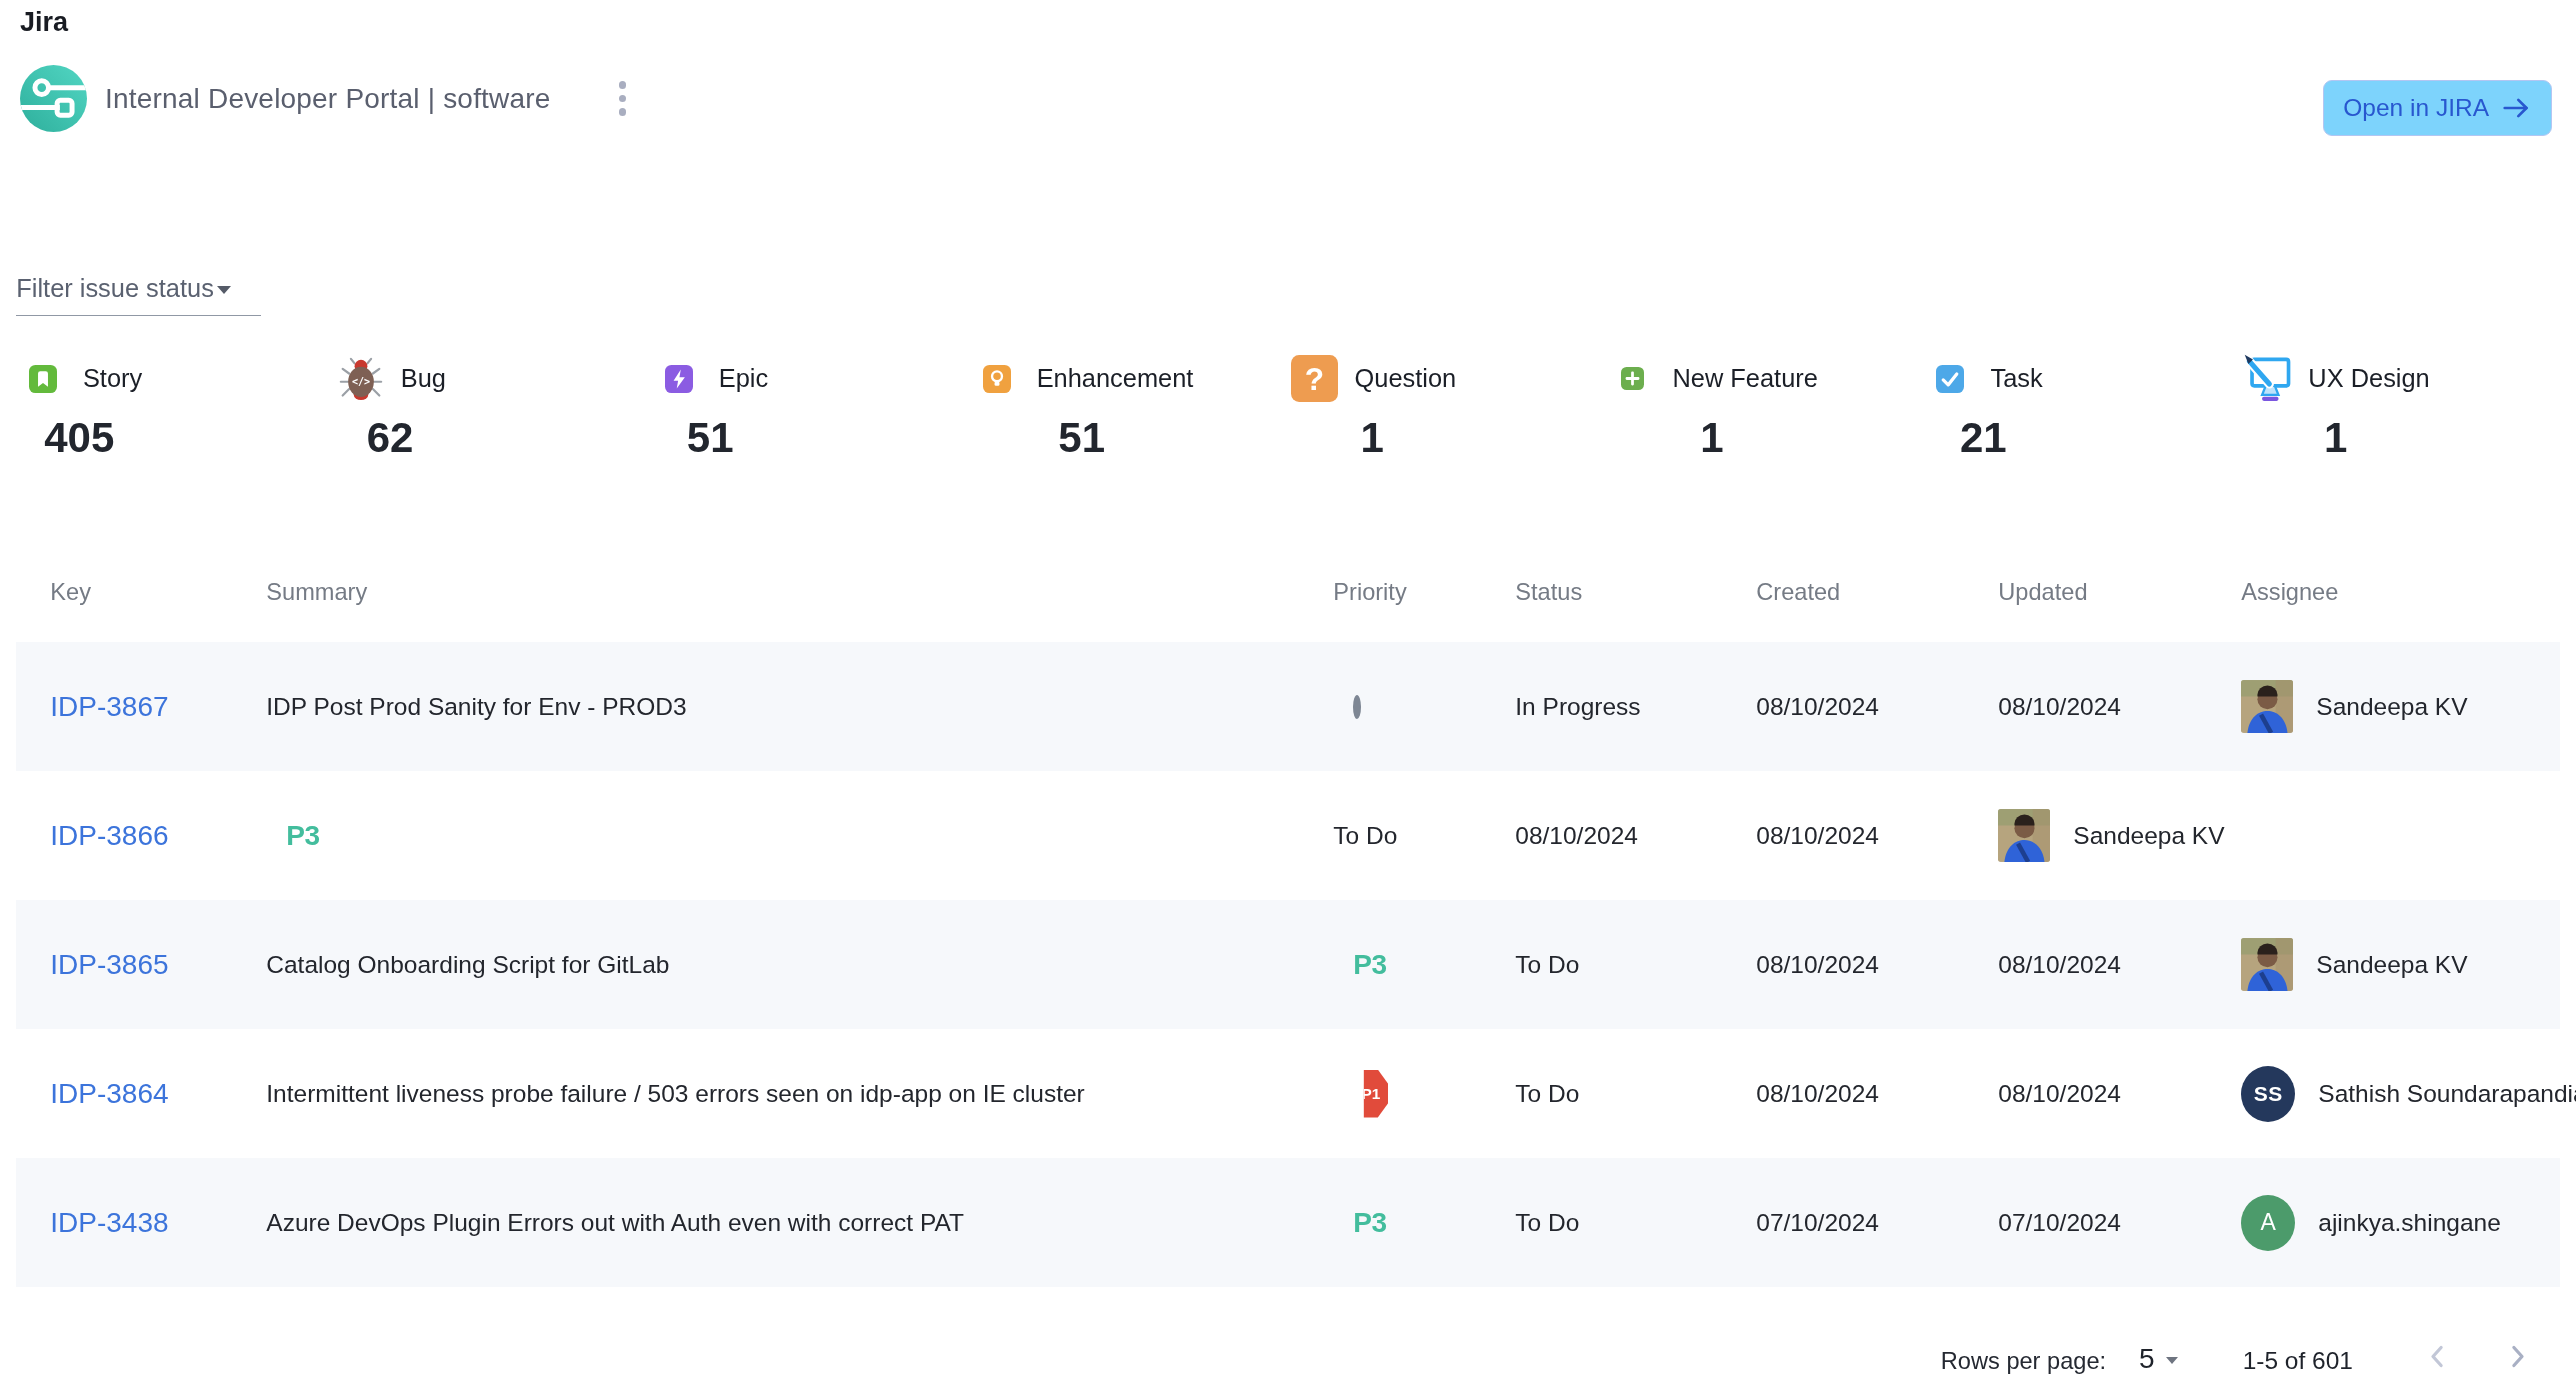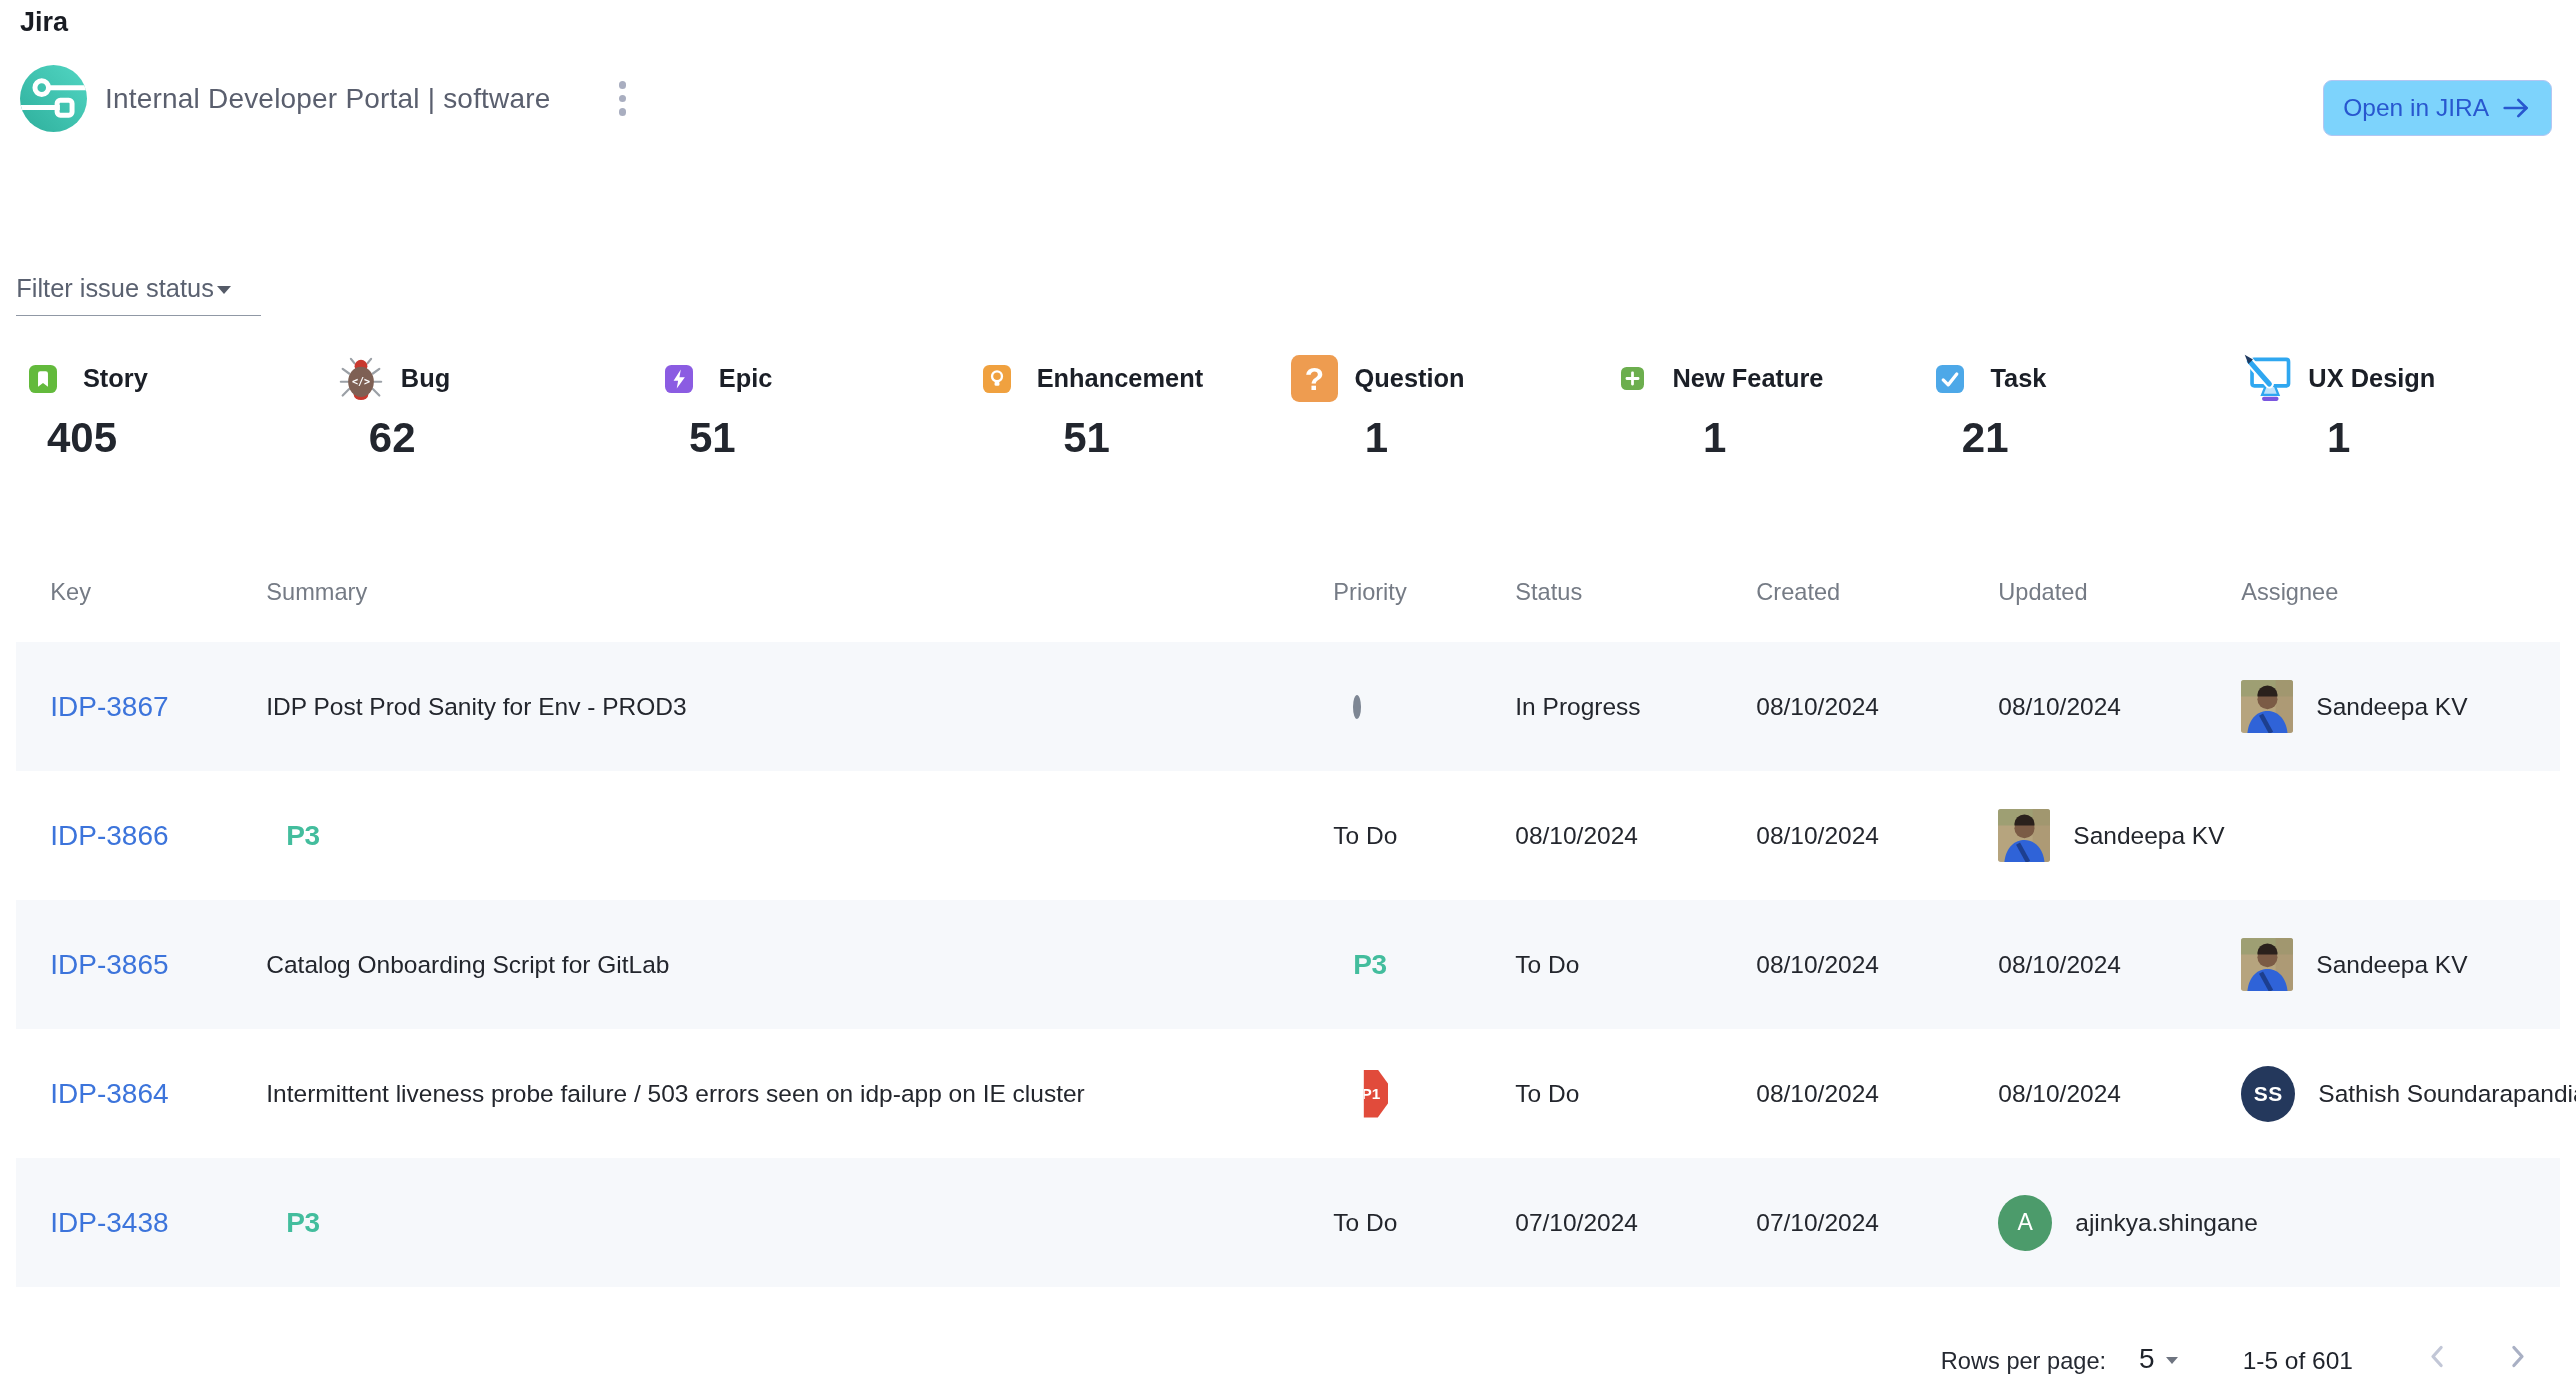--- a/index.html
+++ b/index.html
@@ -59,21 +59,21 @@
   }
   
   .counters {
     position: absolute; left: 16.3px; right: 16.3px; top: 352px;
     display: grid; grid-template-columns: repeat(8, 1fr);
   }
   .counter { display: flex; flex-direction: column; align-items: flex-start; }
   .counter-inner { display: inline-flex; flex-direction: column; }
   .counter-head { display: flex; align-items: center; gap: 13.6px; height: 53px; }
   .counter-iconbox { width: 53px; display: flex; justify-content: center; align-items: center; }
-  .counter-label { font-size: 25.4px; font-weight: 700; color: #1B1F27; white-space: nowrap; }
+  .counter-label { font-size: 25.4px; font-weight: 400; color: #1B1F27; white-space: nowrap; }
   .counter-count {
     margin-top: 9px; text-align: center;
     font-size: 42px; line-height: 47px; font-weight: 700; color: #22262E;
   }
   
   .issues-table { position: absolute; left: 16.3px; right: 16.3px; top: 542px; }
   .t-grid {
     display: grid;
     grid-template-columns: 229px 1046px 161px 220px 221px 222px 1fr;
     align-items: center;
@@ -415,20 +415,21 @@
       <div class="t-cell"><span class="date-text">08/10/2024</span></div>
       <div class="t-cell"><span class="date-text">08/10/2024</span></div>
       <div class="t-cell assignee-cell">
         <span class="avatar-initials avatar-ss">SS</span>
         <span class="assignee-name">Sathish Soundarapandian</span>
       </div>
     </div>
 
     <div class="t-grid t-row striped">
       <div class="t-cell key-cell"><a class="key-link">IDP-3438</a></div>
+      <div class="t-cell"><span class="summary-text">Azure DevOps Plugin Errors out with Auth even with correct PAT</span></div>
       <div class="t-cell priority-cell"><span class="priority-p3">P3</span></div>
       <div class="t-cell"><span class="status-text">To Do</span></div>
       <div class="t-cell"><span class="date-text">07/10/2024</span></div>
       <div class="t-cell"><span class="date-text">07/10/2024</span></div>
       <div class="t-cell assignee-cell">
         <span class="avatar-initials avatar-a">A</span>
         <span class="assignee-name">ajinkya.shingane</span>
       </div>
     </div>
 

